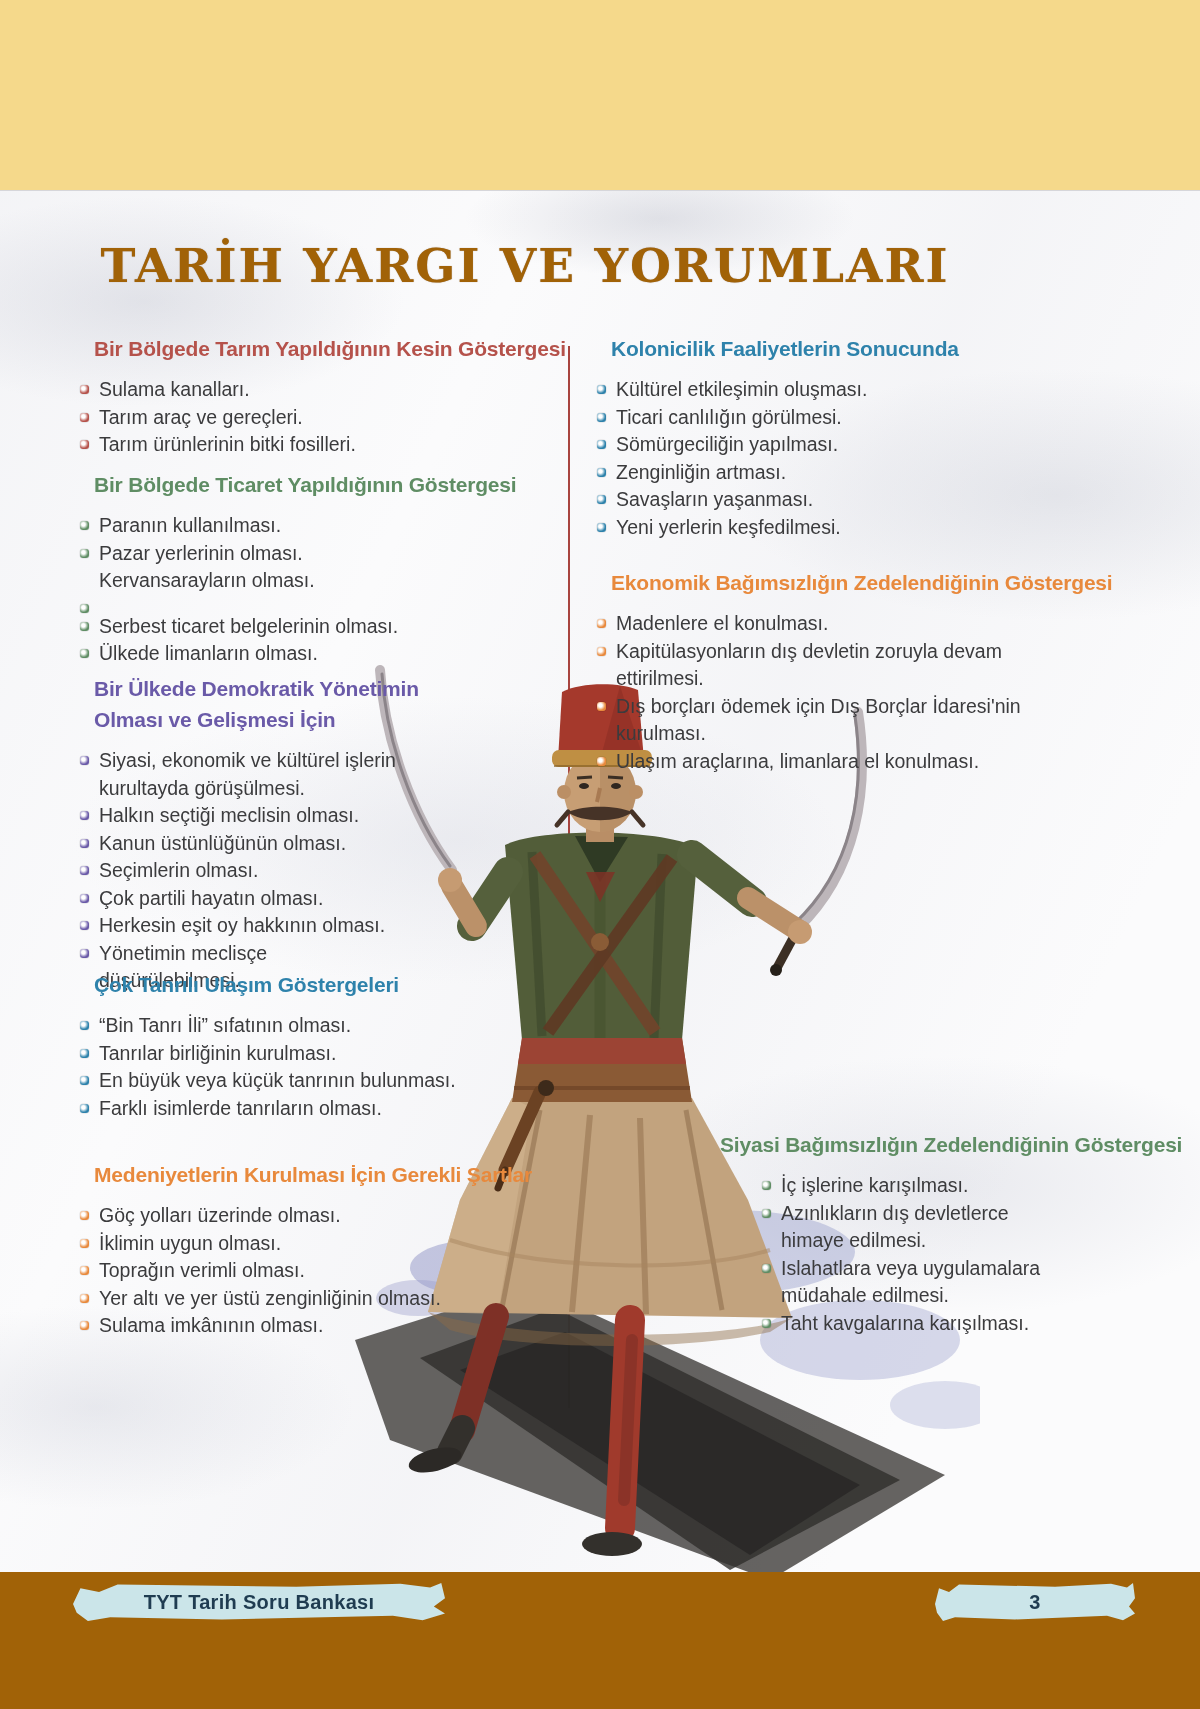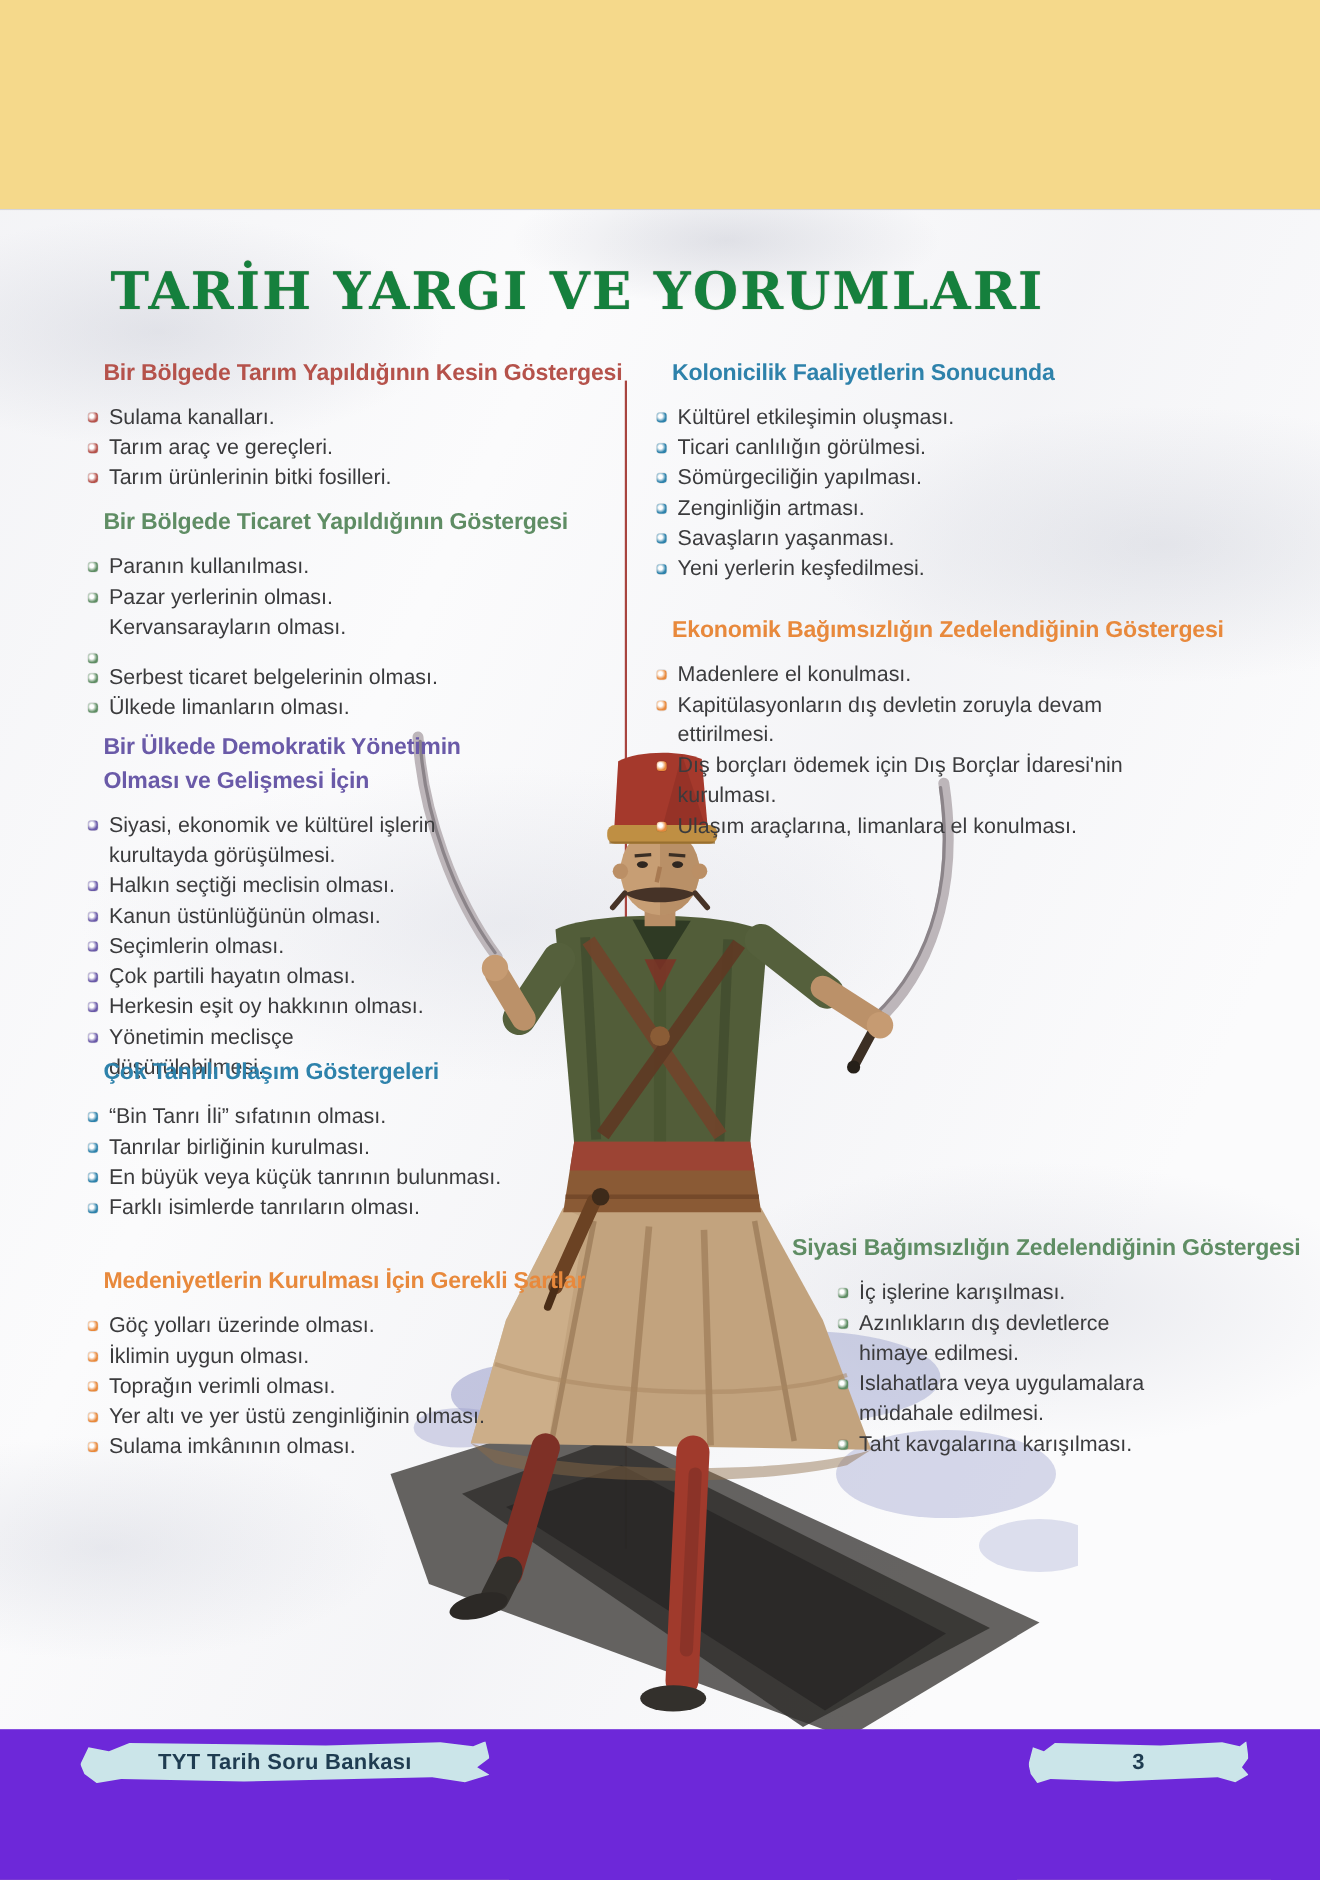--- a/index.html
+++ b/index.html
@@ -26,38 +26,38 @@
     border-bottom:1px solid #e2d3a0;
   }
   
   .page-title{
     position:absolute;top:238px;left:20px;width:1010px;
     text-align:center;
     font-family:"DejaVu Serif", serif;
     font-weight:600;
     font-size:47px;
     letter-spacing:2px;
-    color:#15803d;
+    color:#a16207;
     text-shadow:0 0 1px rgba(110,76,54,.55);
     z-index:3;
   }
   
   .divider{
     position:absolute;left:568px;top:346px;width:2px;height:1062px;
     background:#a8443f;z-index:1;
   }
   
   .sec{position:absolute;z-index:3;}
   .sec-title{
     color:var(--accent,#444);
     font-weight:bold;
     font-size:21px;
     line-height:30px;
     letter-spacing:-.2px;
-    margin:2px 0 5px 26px;
+    margin:12px 0 5px 26px;
     white-space:nowrap;
   }
   .sec-title.second{margin-top:-4px;}
   .sec ul{list-style:none;margin:12px;padding:0;}
   .sec li{
     display:flex;align-items:flex-start;
     font-size:19.5px;line-height:27.5px;
     color:#3b3b3d;
   }
   .blt{
@@ -77,21 +77,21 @@
   .s-r2{top:556px;left:585px;width:500px;}
   .s-r2 ul{width:490px;}
   .s-r3{top:1118px;left:720px;width:352px;}
   .s-r3 .sec-title{margin-left:0;}
   .s-r3 ul{margin-left:42px;width:300px;}
   
   .warrior{position:absolute;left:300px;top:640px;width:680px;height:940px;z-index:2;}
   
   .footer-band{
     position:absolute;left:0;top:1572px;width:1200px;height:137px;
-    background:#6d28d9;z-index:4;
+    background:#a16207;z-index:4;
   }
   .chip{
     position:absolute;top:11px;height:38px;
     background:#cbe5e9;
     clip-path:polygon(0% 55%,2% 14%,7% 24%,12% 4%,60% 10%,88% 2%,96% 12%,99% 0%,100% 40%,97% 62%,100% 80%,94% 98%,86% 86%,40% 96%,10% 90%,4% 100%,1% 78%);
   }
   .chip-book{left:73px;width:372px;}
   .chip-page{left:935px;width:200px;}
   .chip-label{
     display:block;width:100%;

